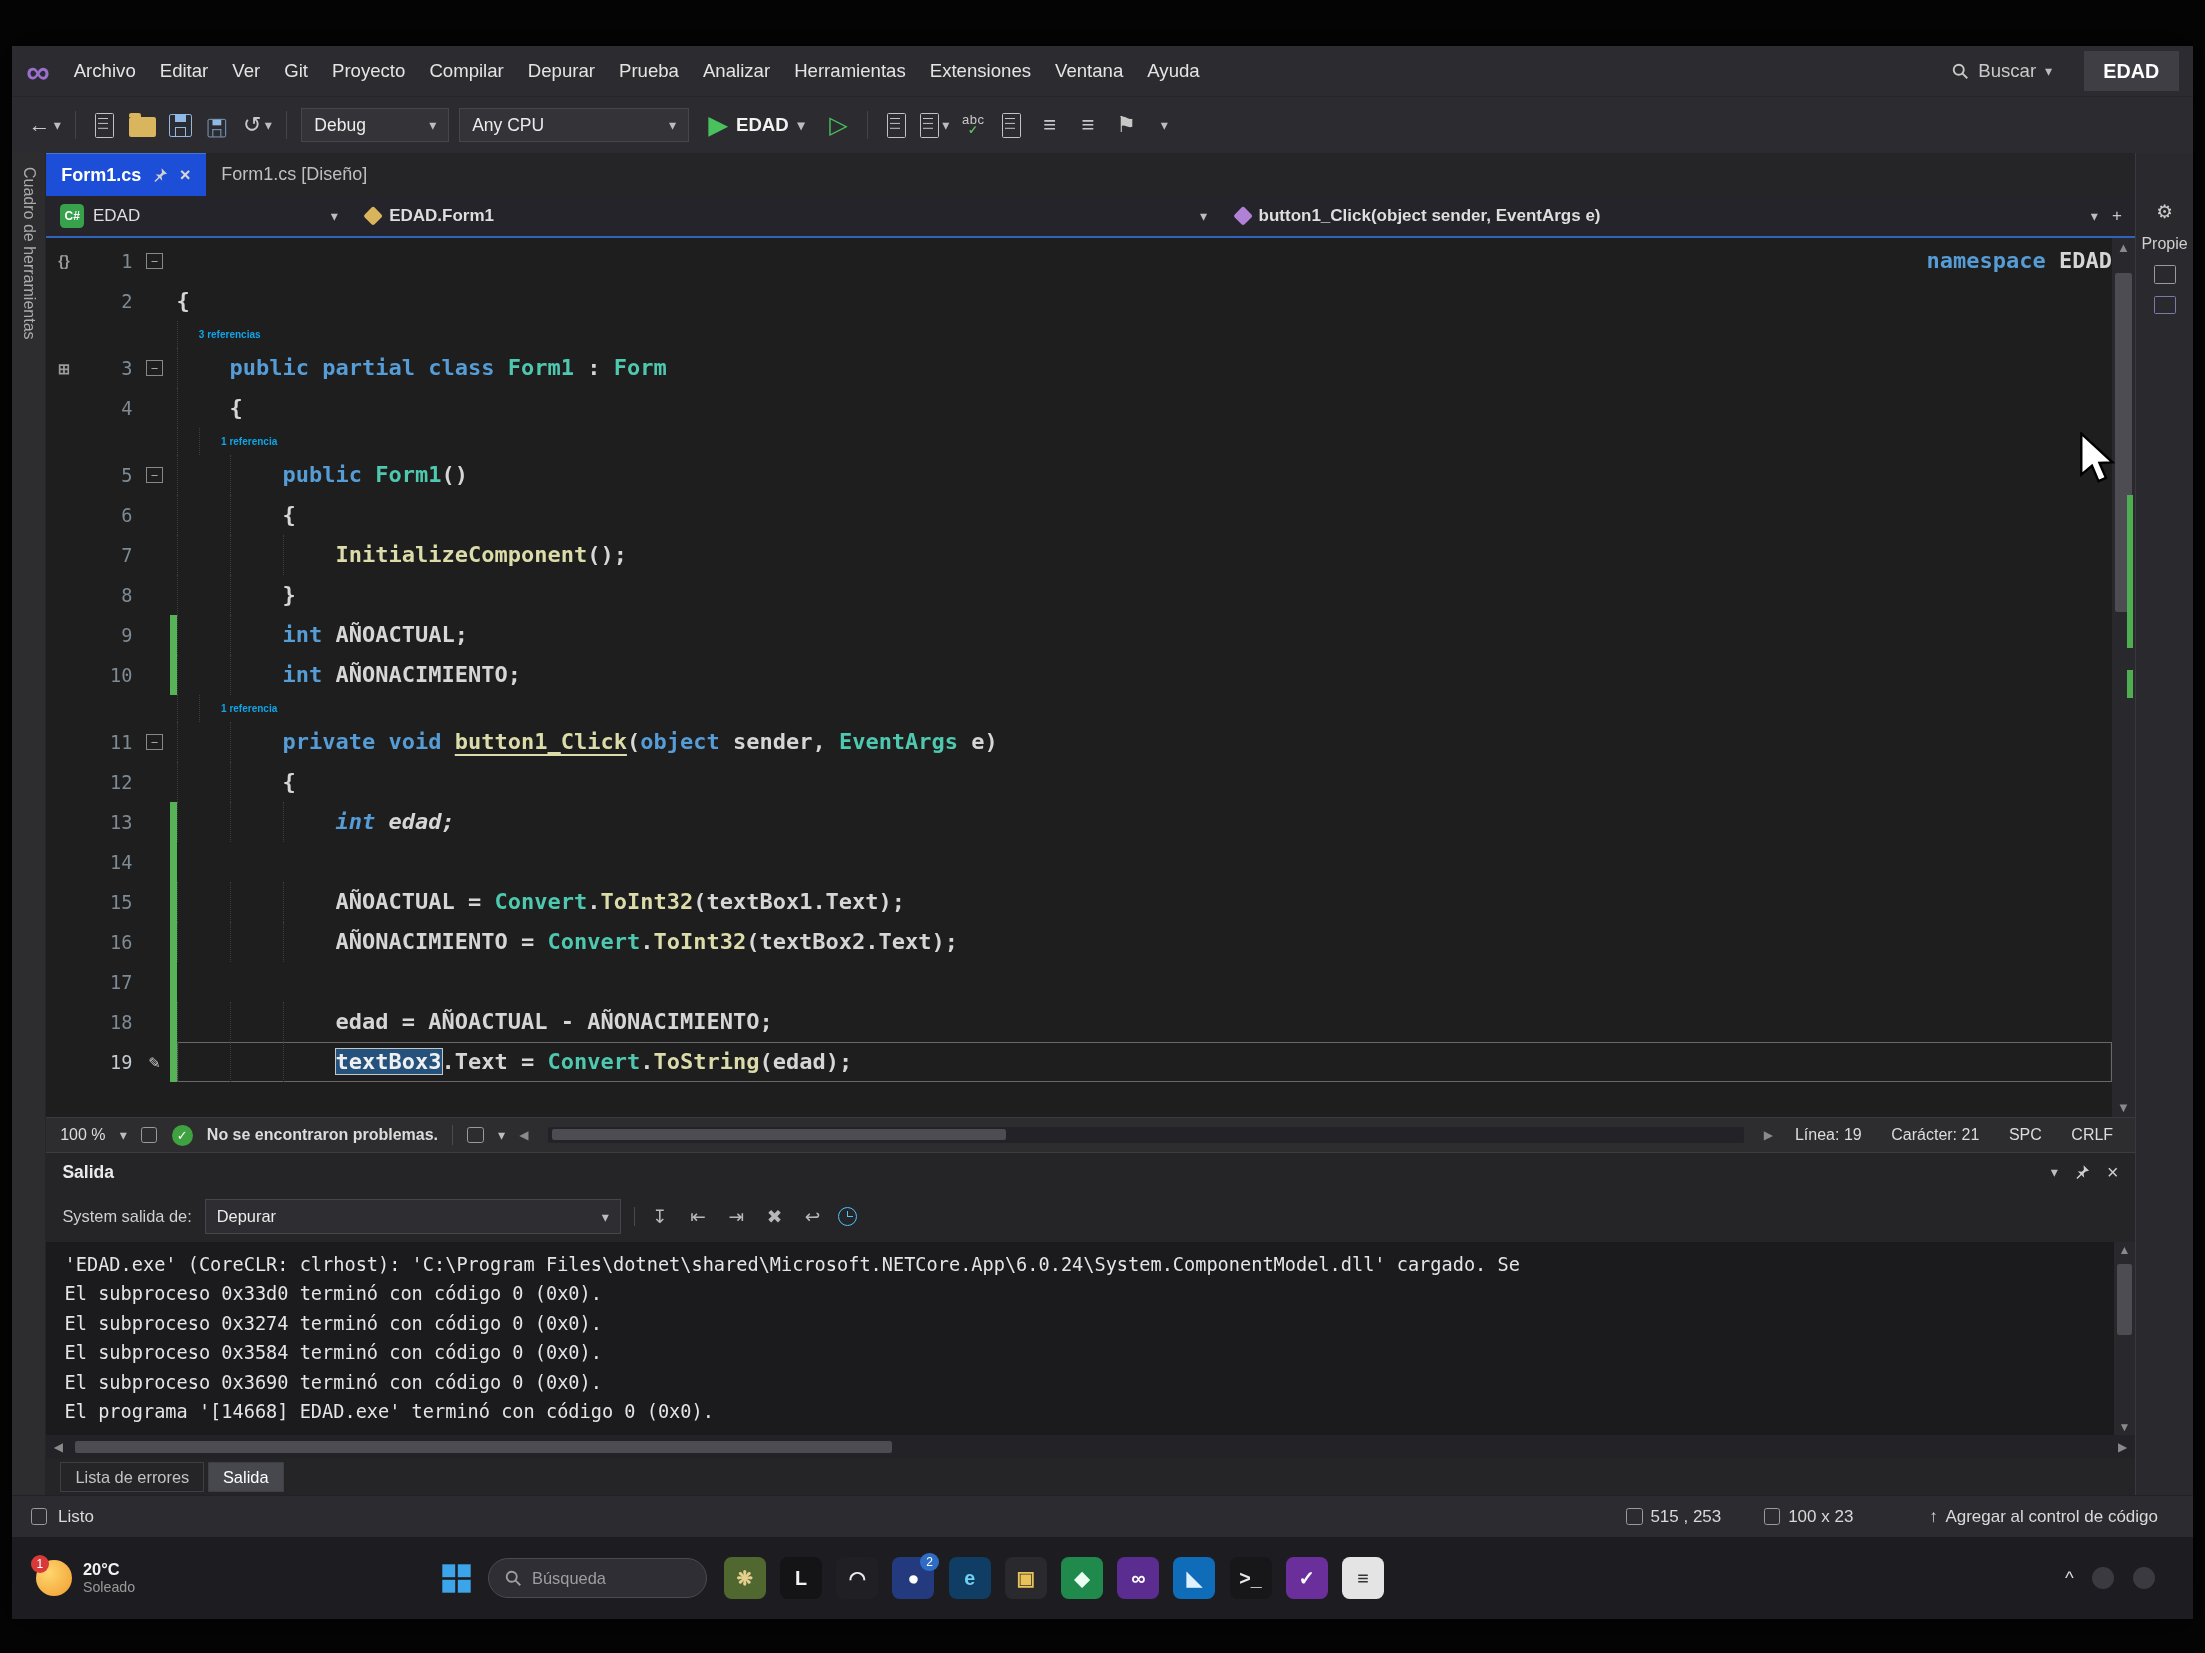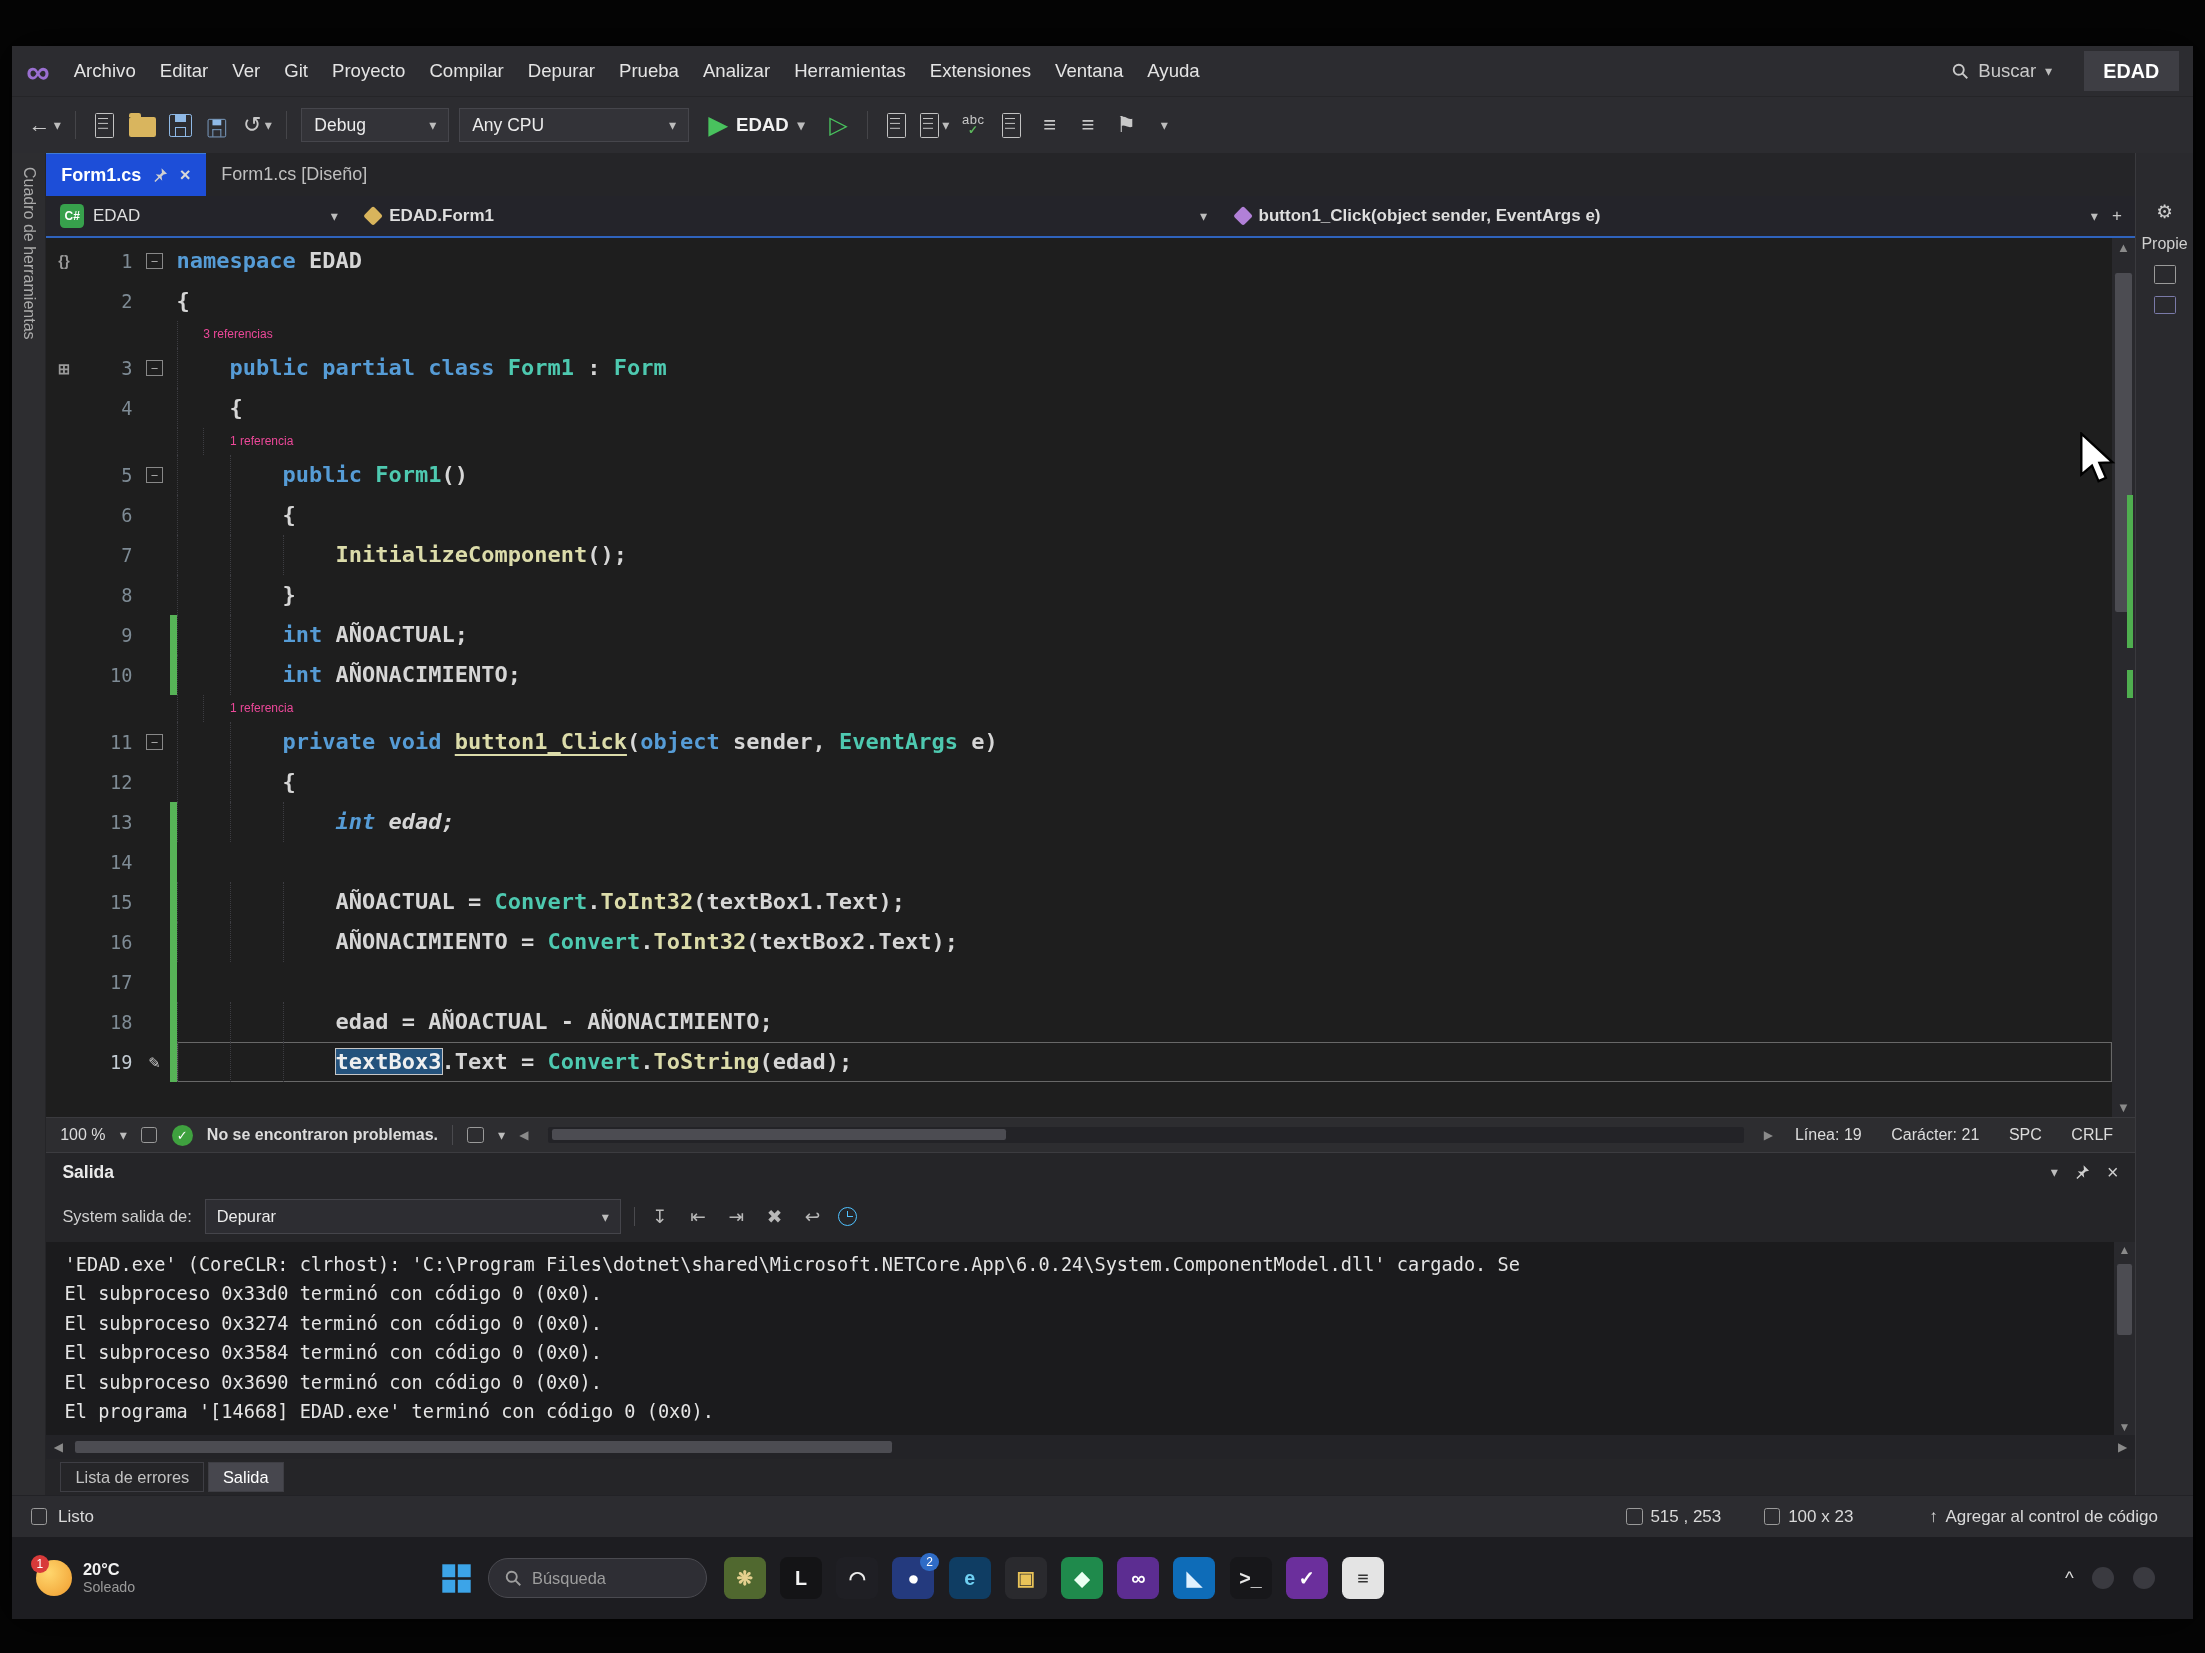--- a/index.html
+++ b/index.html
@@ -68,21 +68,21 @@
   .crow.lensrow{height:27px}
   .gic{width:36px;text-align:center;color:#9a9a9a;font-size:14.8px;font-weight:bold;flex:none}
   .ln{width:57px;text-align:right;padding-right:6.6px;color:#7e8b95;font-family:"DejaVu Sans Mono",monospace;font-size:18.6px;flex:none}
   .crow.current .ln{color:#c3ccd4}
   .fold{width:31px;display:flex;align-items:center;justify-content:center;gap:3.3px;flex:none}
   .foldbox{width:16.4px;height:16.4px;border:1.1px solid #888;color:#ccc;font-size:11px;line-height:13px;text-align:center}
   .pen{color:#c8c8c8;font-size:14.8px}
   .chg{width:6.6px;align-self:stretch;flex:none}
   .crow.changed .chg{background:#57b357}
   .ctext{flex:1;position:relative;white-space:pre;font-family:"DejaVu Sans Mono",monospace;font-size:22px;font-weight:600;color:#d6d6d6;line-height:40px;min-width:0}
-  .crow.lensrow .ctext{font-family:"Liberation Sans",sans-serif;font-size:12px;font-weight:normal;color:#ec4899;line-height:27px}
+  .crow.lensrow .ctext{font-family:"Liberation Sans",sans-serif;font-size:10px;font-weight:bold;color:#0ea5e9;line-height:27px}
   .crow.current .ctext{box-shadow:inset 0 0 0 1.1px #686868}
   .guide{position:absolute;top:0;bottom:0;border-left:1.1px dotted #3d3d42}
   .tok.tk-k{color:#569cd6}
   .tok.tk-t{color:#4ec9b0}
   .tok.tk-m{color:#dcdcaa}
   .tok.tk-mu{color:#dcdcaa;text-decoration:underline;text-underline-offset:4.9px}
   .tok.tk-p{color:#d6d6d6}
   .tok.tk-psel{color:#efefef;background:#24527c;outline:1.6px solid #c6c6c6}
   .vscroll{width:23px;background:#29292d;position:relative;flex:none}
   .vscroll .arr{position:absolute;left:0;right:0;text-align:center;color:#8a8a8a;font-size:13px}
@@ -277,21 +277,21 @@
 
         <div class="codearea">
           <div class="code-lines">
               <div class="crow">
                 <span class="gic">{}</span>
                 <span class="ln">1</span>
                 <span class="fold">
                   <span class="foldbox">–</span>
                 </span>
                 <span class="chg"></span>
-                <span class="ctext" style="padding-left: 0ch;"><span class="tok tk-k">namespace</span><span class="tok tk-p"> EDAD</span></span>
+                <span class="ctext" style="padding-left: 0ch; text-align: right;"><span class="tok tk-k">namespace</span><span class="tok tk-p"> EDAD</span></span>
               </div>
               <div class="crow">
                 <span class="gic"></span>
                 <span class="ln">2</span>
                 <span class="fold"></span>
                 <span class="chg"></span>
                 <span class="ctext" style="padding-left: 0ch;"><span class="tok tk-p">{</span></span>
               </div>
               <div class="crow lensrow">
                 <span class="gic"></span>

